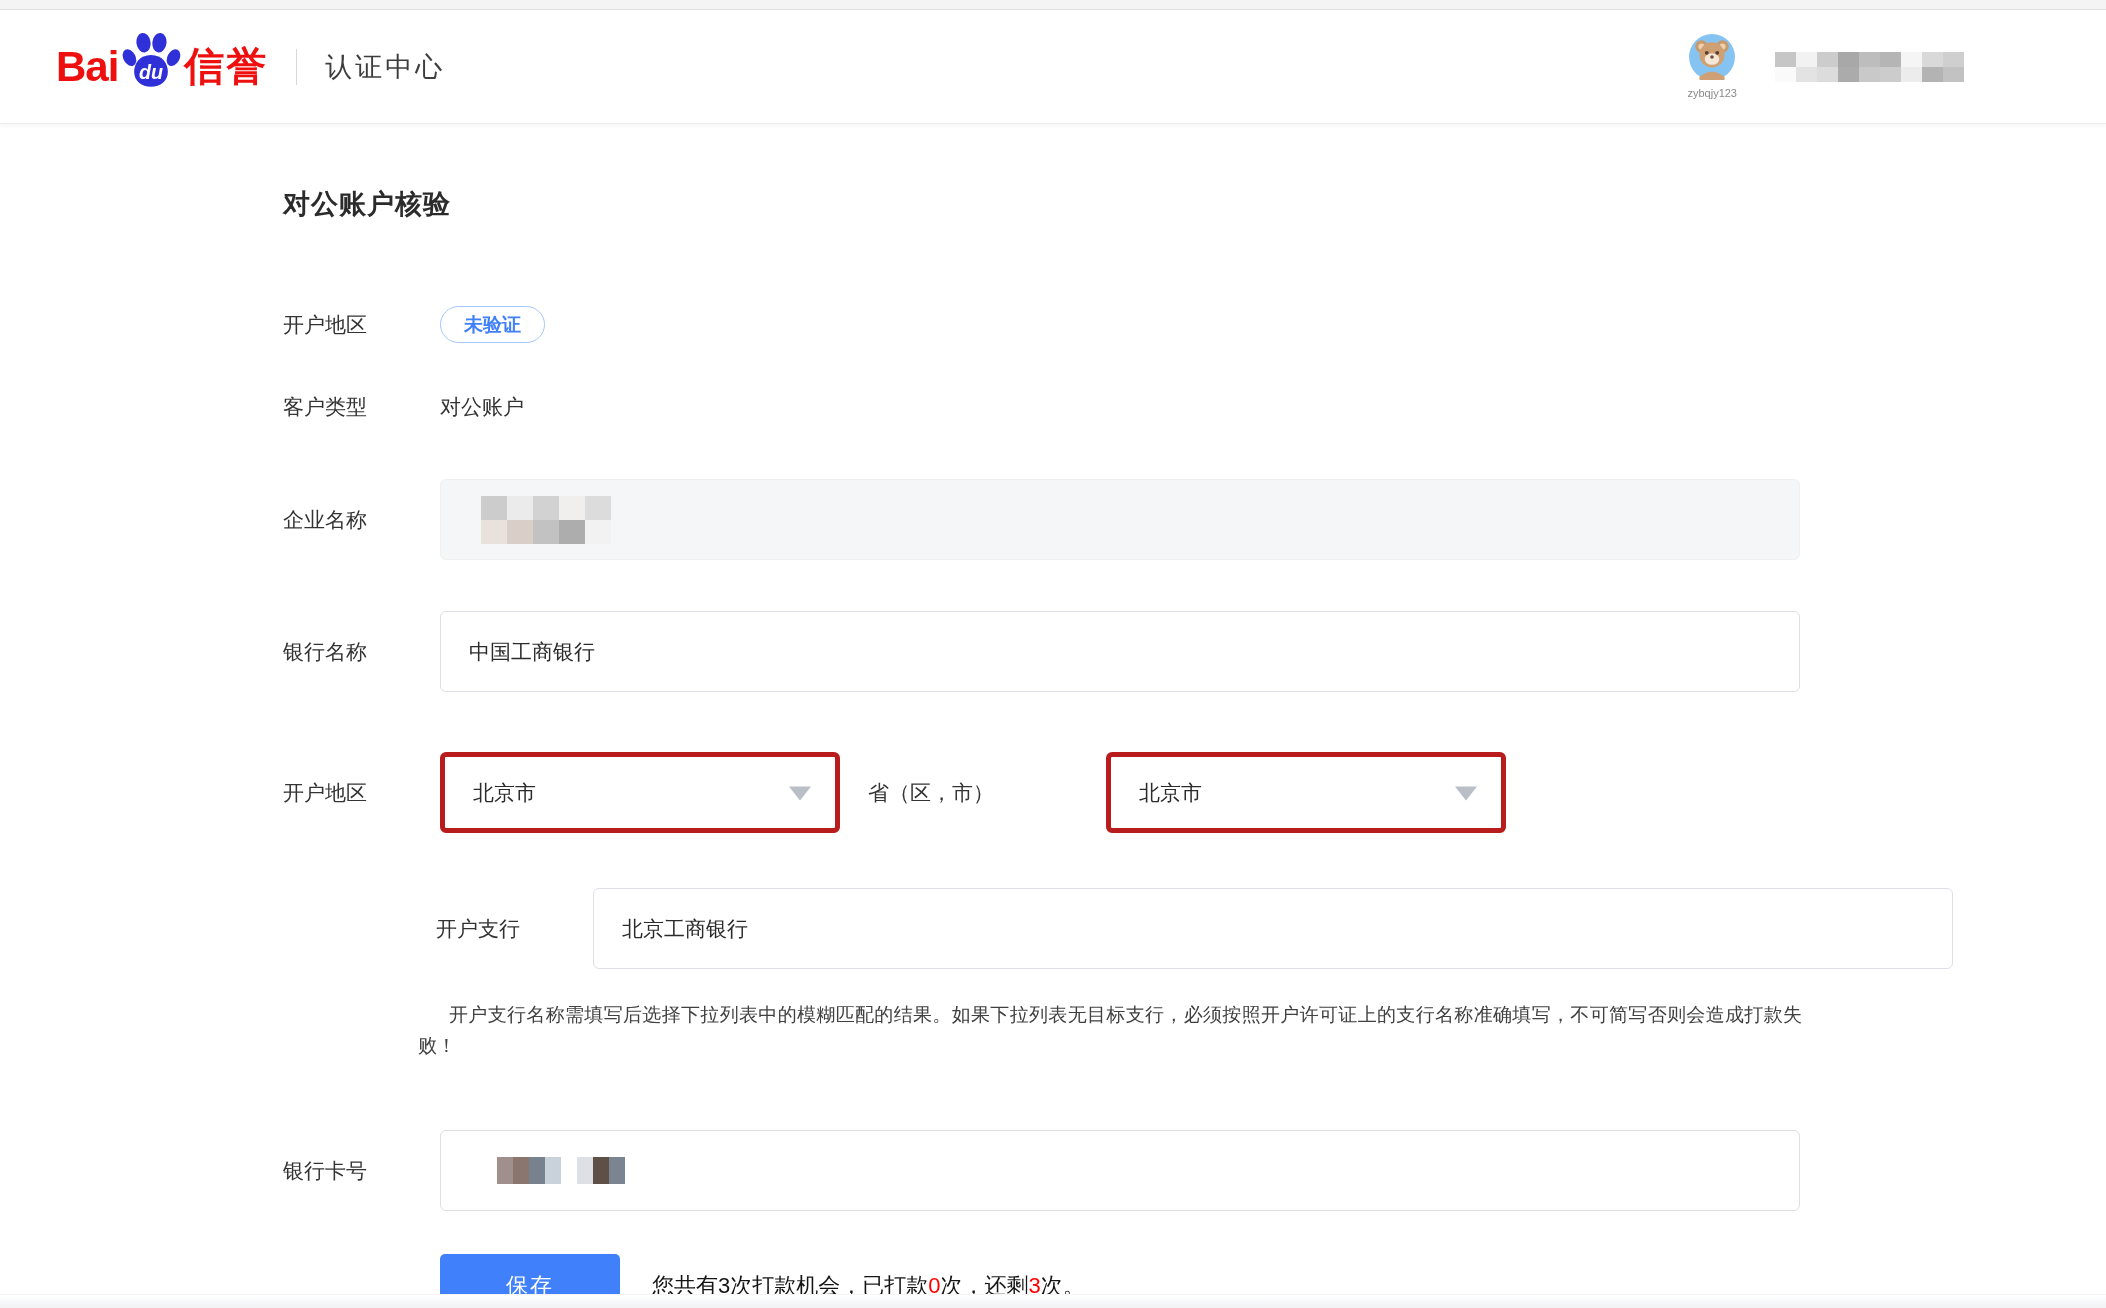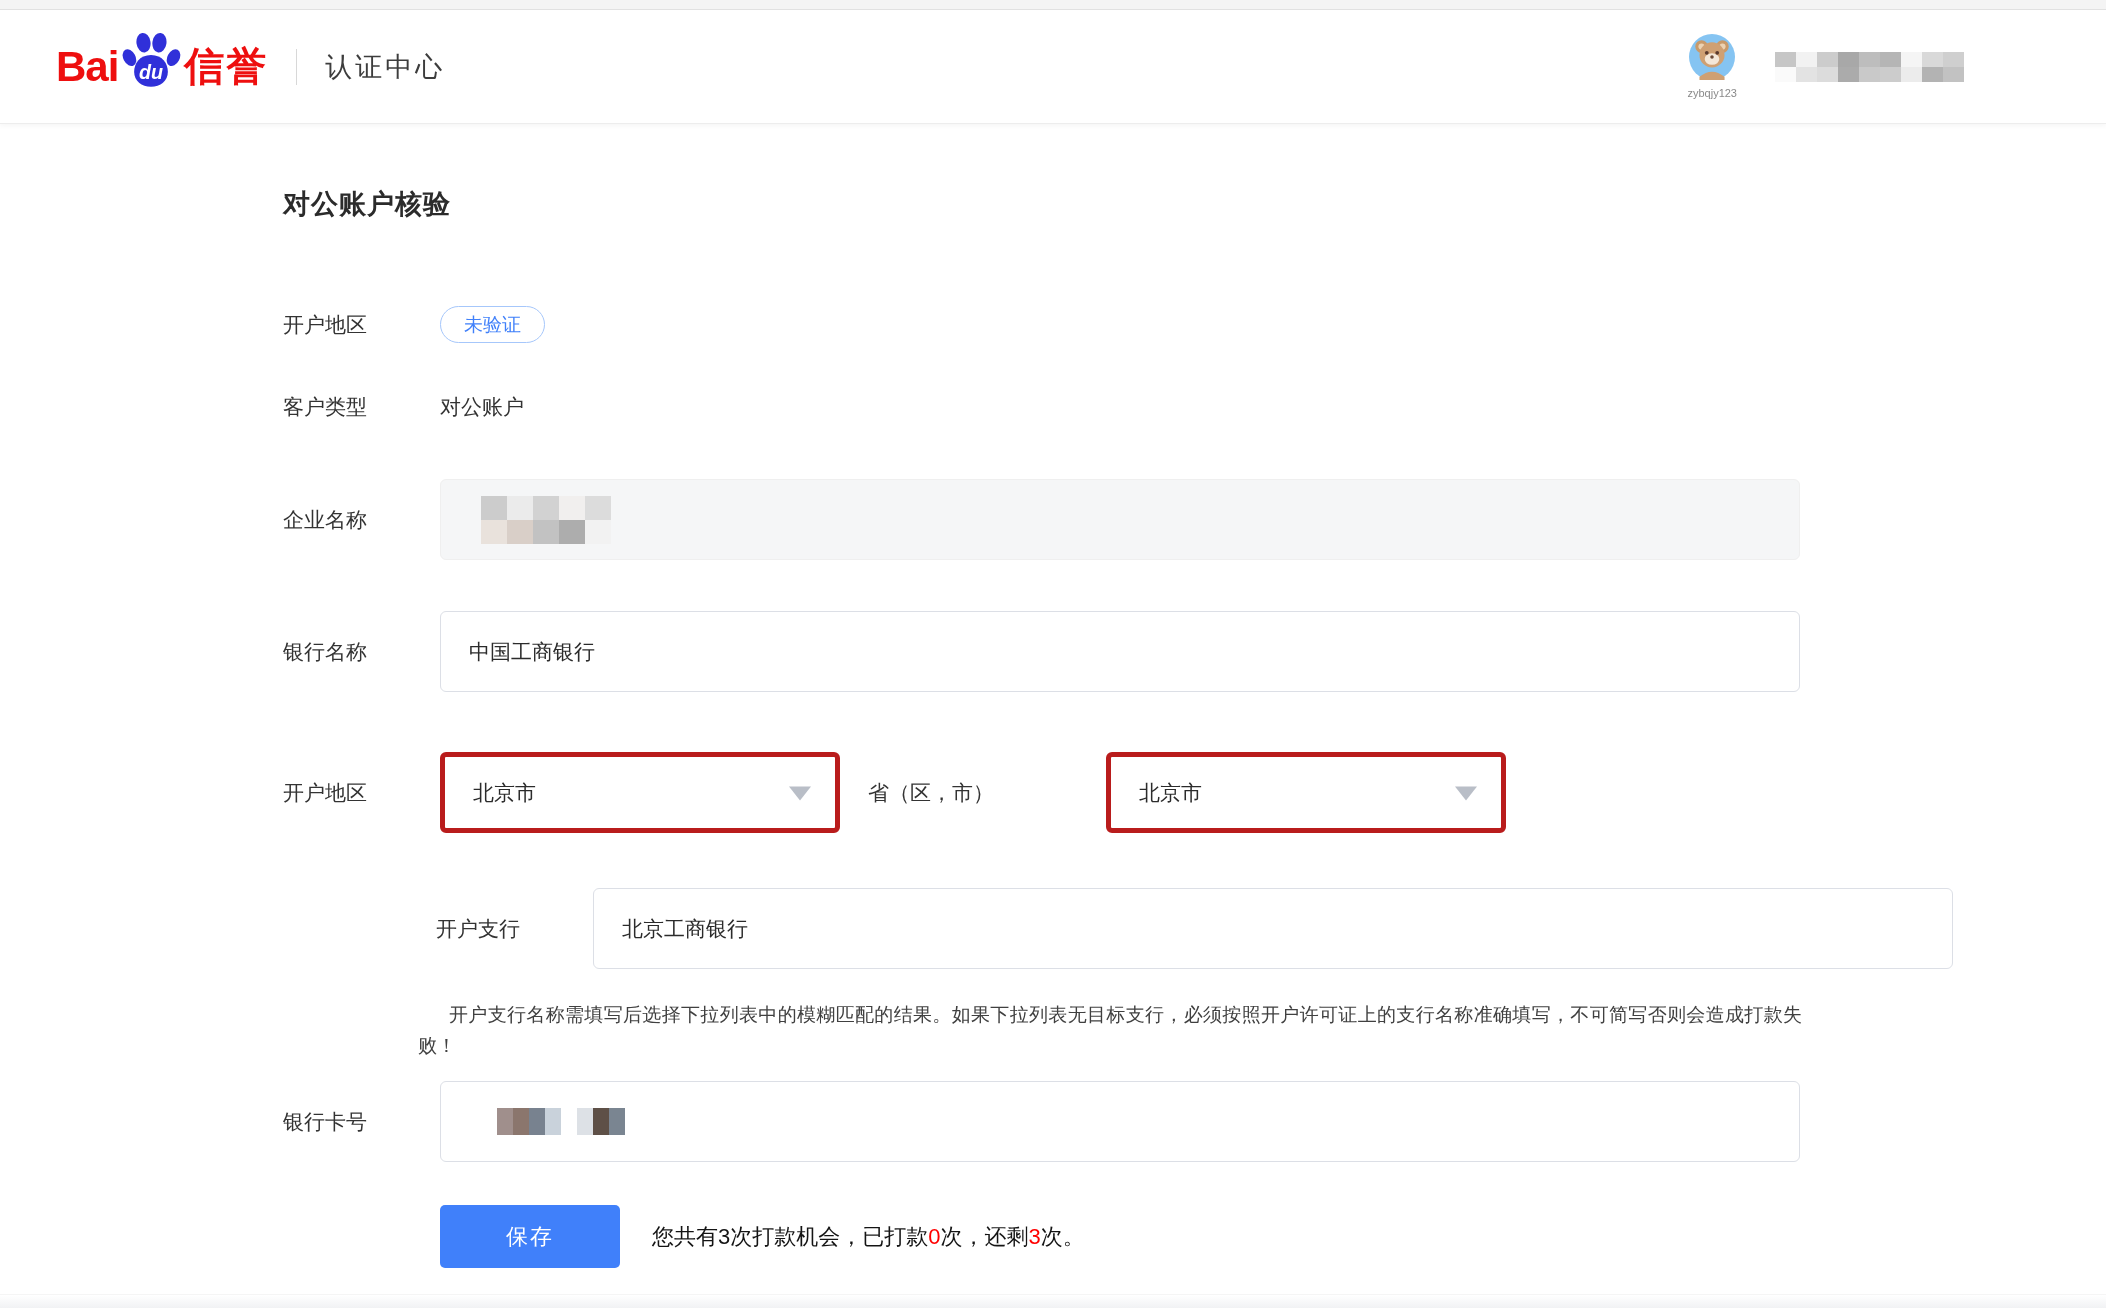--- a/index.html
+++ b/index.html
@@ -33,27 +33,27 @@
 
   .row { display:flex; align-items:center; margin-left:283px; }
   .row-label { width:157px; flex-shrink:0; font-size:21px; color:#333; }
 
   .row-status   { margin-top:84px; }
   .row-customer { margin-top:50px; }
   .row-company  { margin-top:58px; }
   .row-bank     { margin-top:51px; }
   .row-region   { margin-top:60px; }
   .row-branch   { margin-top:55px;justify-content:center; }
-  .row-card     { margin-top:20px; }
+  .row-card     { margin-top:69px; }
   .row-action   { margin-top:43px; }
 
   .badge {
     display:inline-flex; align-items:center; height:37px; padding:0 23px;
     border:1px solid #a6c7fb; border-radius:19px; color:#4080fa;
-    font-size:19px; font-weight:400; background:#fff;
+    font-size:19px; font-weight:700; background:#fff;
   }
   .plain-value { font-size:21px; color:#333; }
 
   .input, .input-disabled, .dropdown {
     height:81px; border-radius:6px; font-size:21px; color:#2b2b2b;
     display:flex; align-items:center; padding:0 28px; background:#fff;
   }
   .input { width:1360px; border:1px solid #dcdfe6; }
   input.input { outline:none; }
   .input-disabled { width:1360px; background:#f5f6f7; border:1px solid #efefef; }

